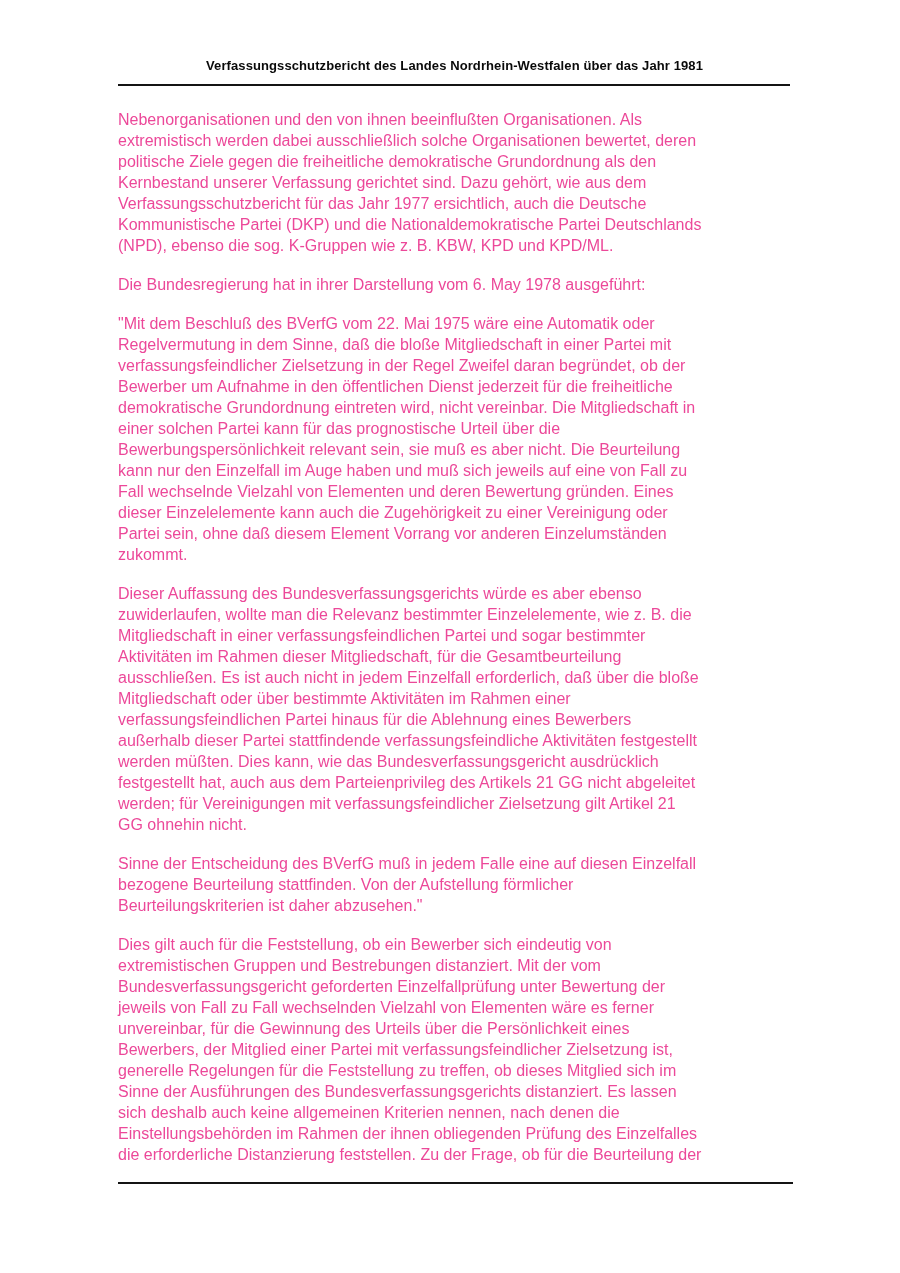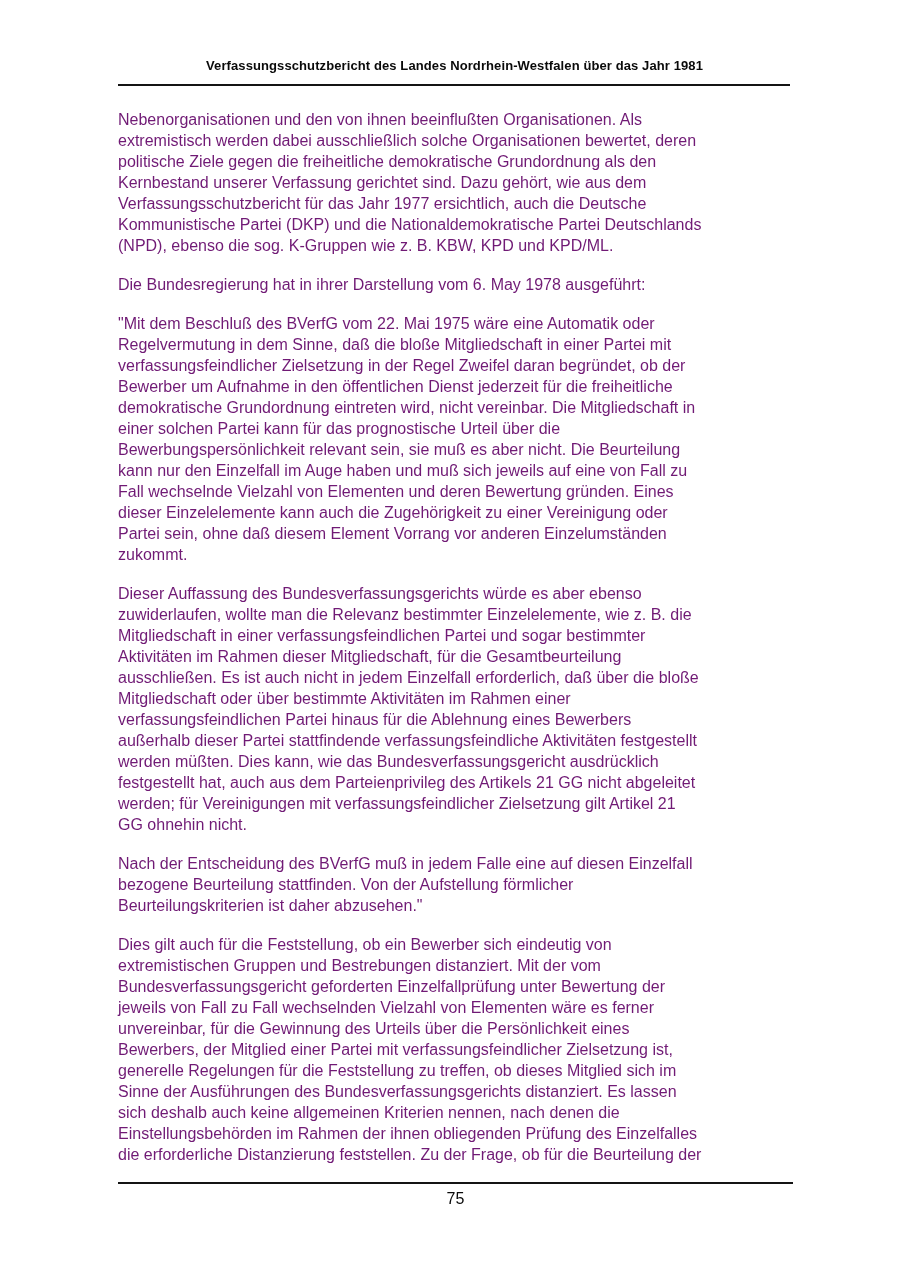--- a/index.html
+++ b/index.html
@@ -39,21 +39,21 @@
     border-top: 2px solid #141414;
     margin: 0;
   }
   .body-text {
     position: absolute;
     top: 109px;
     left: 118px;
     width: 690px;
     font-size: 16px;
     line-height: 21px;
-    color: #701a75;
+    color: #ec4899;
   }
   .body-text p {
     margin: 0;
     white-space: pre-line;
   }
   .body-text p + p {
     margin-top: 18px;
   }
   .footer-rule {
     position: absolute;
@@ -110,33 +110,32 @@
 Mitgliedschaft in einer verfassungsfeindlichen Partei und sogar bestimmter
 Aktivitäten im Rahmen dieser Mitgliedschaft, für die Gesamtbeurteilung
 ausschließen. Es ist auch nicht in jedem Einzelfall erforderlich, daß über die bloße
 Mitgliedschaft oder über bestimmte Aktivitäten im Rahmen einer
 verfassungsfeindlichen Partei hinaus für die Ablehnung eines Bewerbers
 außerhalb dieser Partei stattfindende verfassungsfeindliche Aktivitäten festgestellt
 werden müßten. Dies kann, wie das Bundesverfassungsgericht ausdrücklich
 festgestellt hat, auch aus dem Parteienprivileg des Artikels 21 GG nicht abgeleitet
 werden; für Vereinigungen mit verfassungsfeindlicher Zielsetzung gilt Artikel 21
 GG ohnehin nicht.</p>
-      <p>Nach der Entscheidung des BVerfG muß in jedem Falle eine auf diesen Einzelfall
+      <p>Sinne der Entscheidung des BVerfG muß in jedem Falle eine auf diesen Einzelfall
 bezogene Beurteilung stattfinden. Von der Aufstellung förmlicher
 Beurteilungskriterien ist daher abzusehen."</p>
       <p>Dies gilt auch für die Feststellung, ob ein Bewerber sich eindeutig von
 extremistischen Gruppen und Bestrebungen distanziert. Mit der vom
 Bundesverfassungsgericht geforderten Einzelfallprüfung unter Bewertung der
 jeweils von Fall zu Fall wechselnden Vielzahl von Elementen wäre es ferner
 unvereinbar, für die Gewinnung des Urteils über die Persönlichkeit eines
 Bewerbers, der Mitglied einer Partei mit verfassungsfeindlicher Zielsetzung ist,
 generelle Regelungen für die Feststellung zu treffen, ob dieses Mitglied sich im
 Sinne der Ausführungen des Bundesverfassungsgerichts distanziert. Es lassen
 sich deshalb auch keine allgemeinen Kriterien nennen, nach denen die
 Einstellungsbehörden im Rahmen der ihnen obliegenden Prüfung des Einzelfalles
 die erforderliche Distanzierung feststellen. Zu der Frage, ob für die Beurteilung der</p>
     </main>
 
   <hr class="footer-rule">
 
-  <div class="page-number">75</div>
 
 </div>
 
 </body></html>

